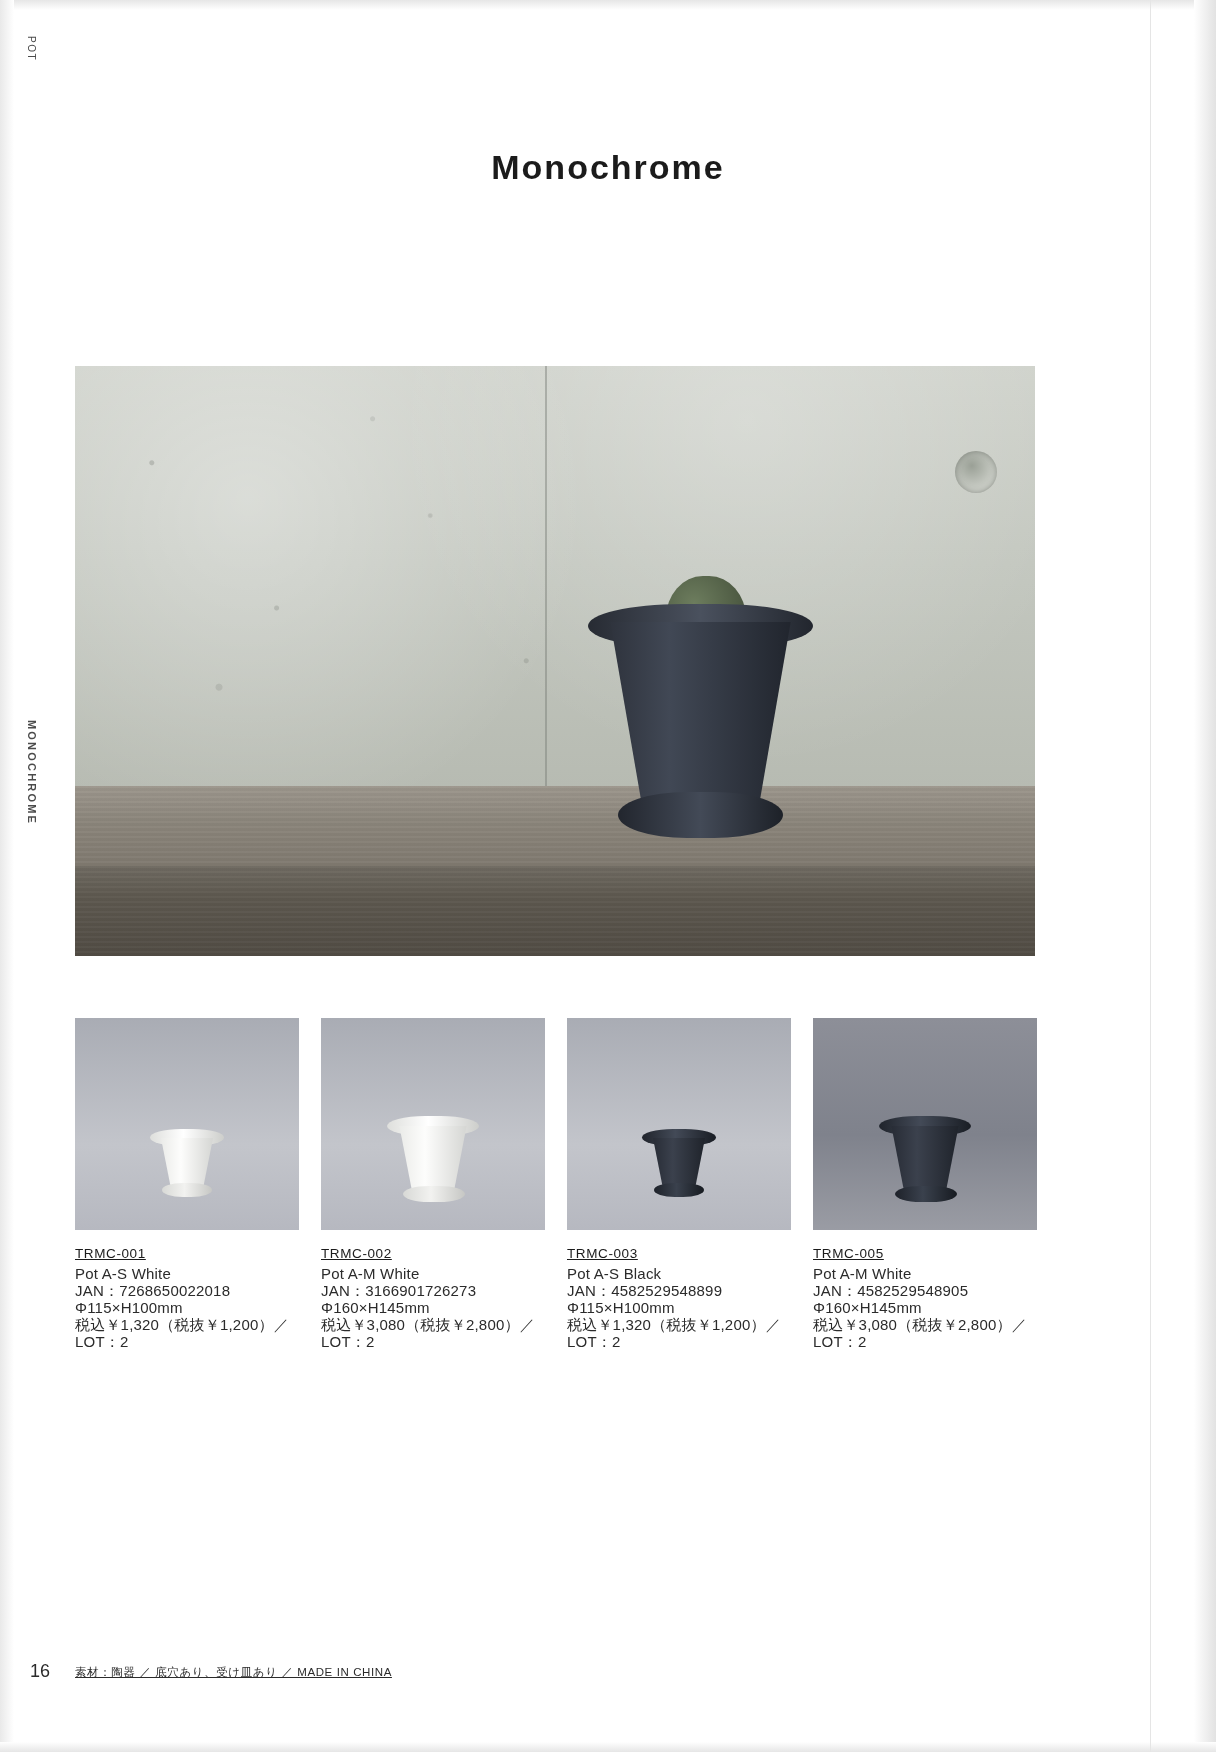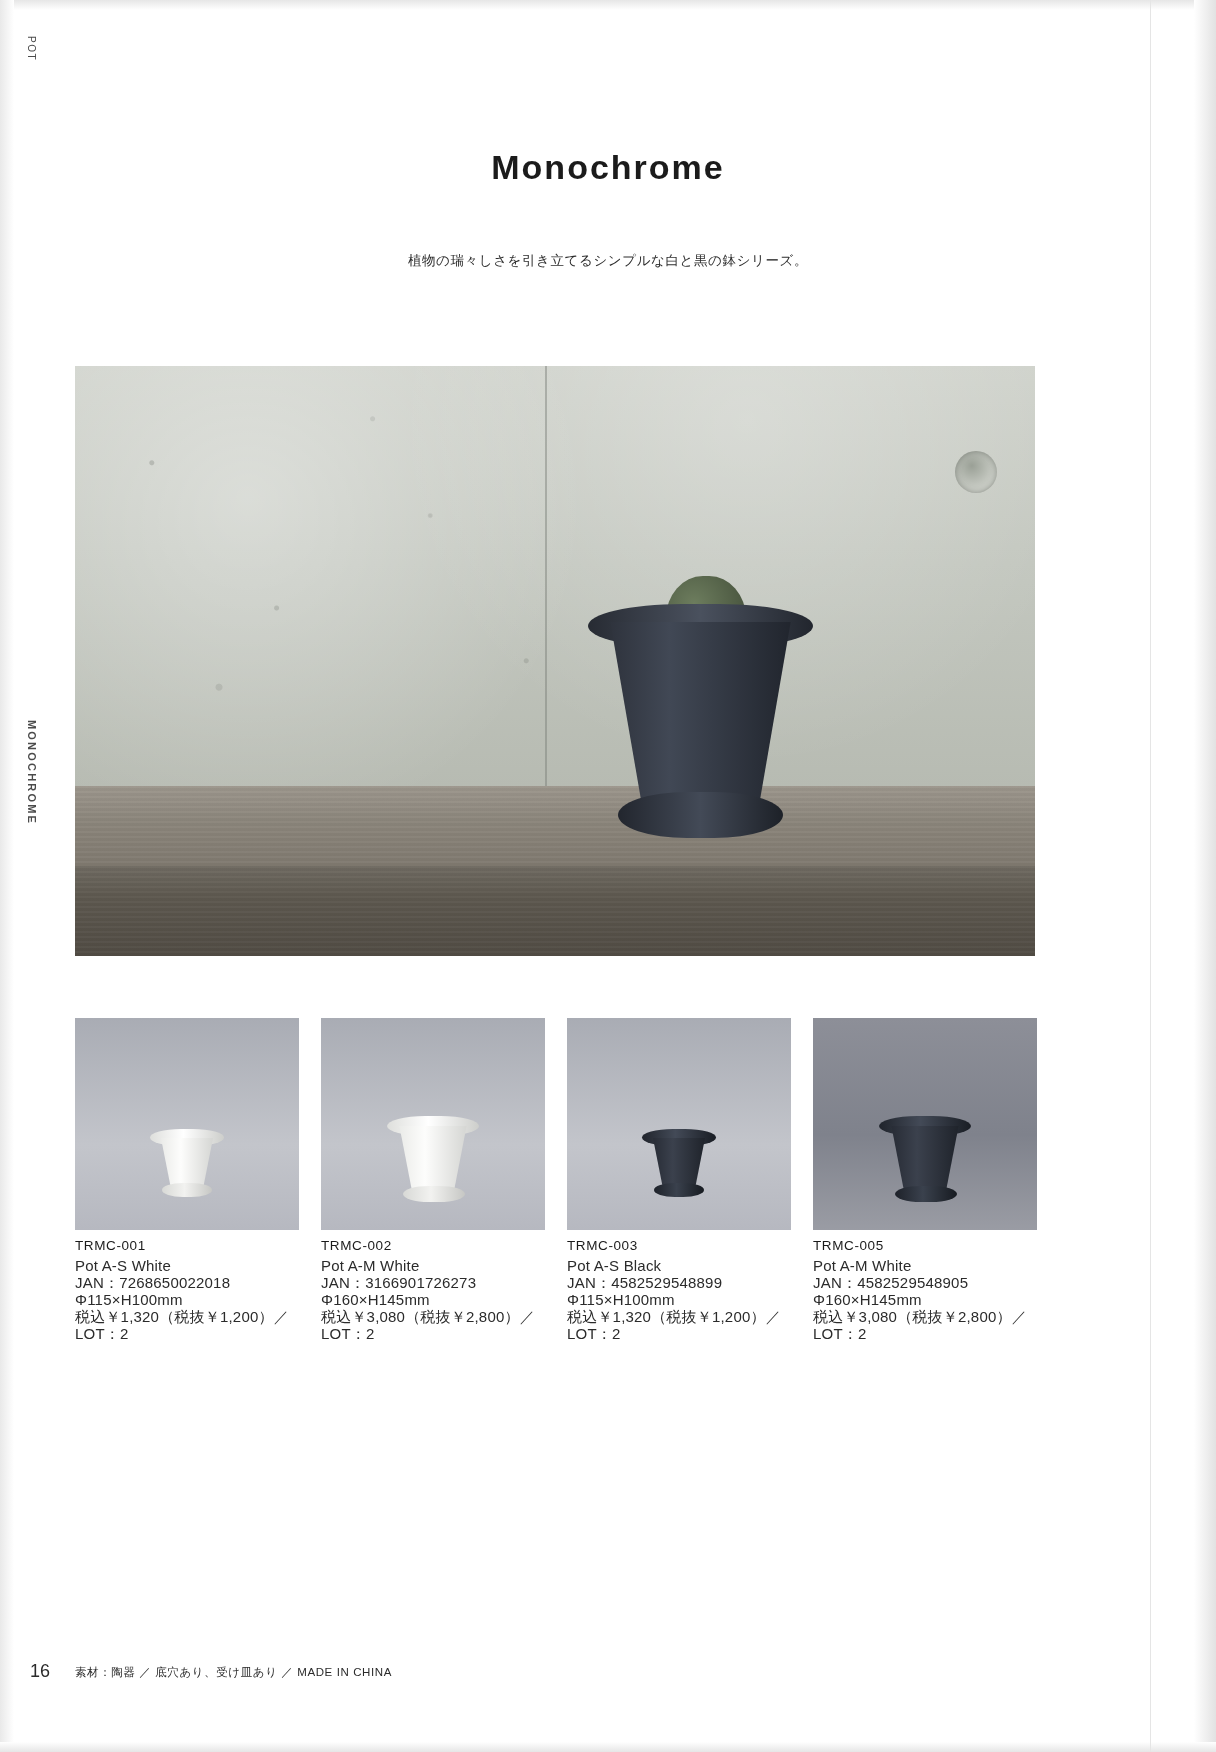--- a/index.html
+++ b/index.html
@@ -272,40 +272,42 @@
   .product.black .b { background: linear-gradient(to right,#232730,#3b414d 40%,#1b1f26); }
   .product.black .r { background: linear-gradient(to right,#20242c,#434a57 45%,#191d24); }
   .product.black .s { background: linear-gradient(to right,#1e222a,#3a414d 45%,#171b21); }
 
   .product.small .mini-pot { width: 74px; height: 74px; bottom: 30px; }
   .product.small .mini-pot .b { left: 6px; top: 12px; width: 62px; height: 50px; }
   .product.small .mini-pot .r { left: 0; top: 3px; width: 74px; height: 17px; }
   .product.small .mini-pot .s { left: 12px; top: 57px; width: 50px; height: 14px; }
 
   .product .code {
-    margin-top: 8px;
+    margin-top: 16px;
     font-size: 13.5px;
     letter-spacing: 0.6px;
     color: #1b1b1b;
+    text-decoration: underline;
   }
   .product .lines {
     margin-top: 4px;
     font-size: 15px;
     line-height: 17px;
     color: #2b2b2b;
     letter-spacing: 0.2px;
   }
 
   .footer {
     position: absolute;
     left: 75px;
     bottom: 72px;
     font-size: 11.5px;
     letter-spacing: 0.6px;
     color: #2b2b2b;
+    text-decoration: underline;
   }
   .page-number {
     position: absolute;
     left: 30px;
     bottom: 70px;
     font-size: 18px;
     color: #2b2b2b;
   }
 </style>
 </head>
@@ -318,21 +320,20 @@
   <div class="edge-right"></div>
   <div class="edge-bottom"></div>
   <div class="gutter"></div>
 
   <div class="side-label top">POT</div>
   <div class="side-label mid">MONOCHROME</div>
 
   <div class="title">Monochrome</div>
 
   <div class="subtitle">
-    <div>植物の瑞々しさを引き立てるシンプルな白と黒の鉢シリーズ。</div>
   </div>
 
   <div class="hero">
     <div class="wall"></div>
     <div class="wall-seam"></div>
     <div class="hole"></div>
     <div class="shelf"></div>
     <div class="shelf-front"></div>
     <div class="grain"></div>
     <div class="pot">

